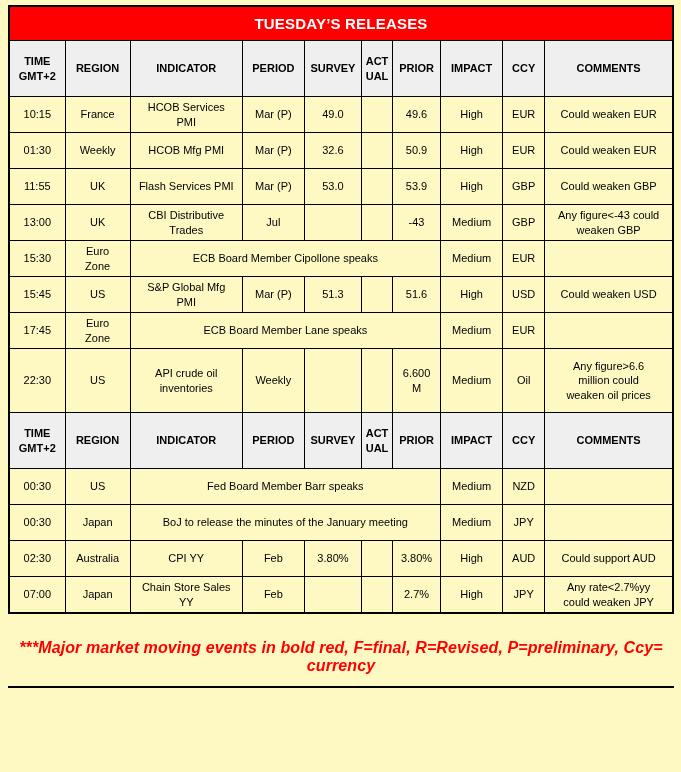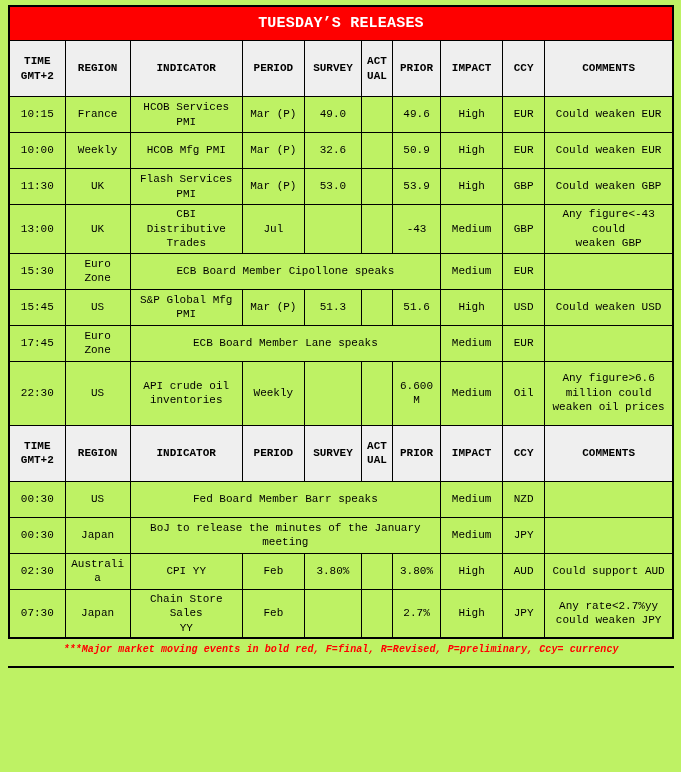--- a/index.html
+++ b/index.html
@@ -5,24 +5,24 @@
   html, body {
     margin: 0;
     padding: 0;
     background: #ffffff;
   }
   .page {
     width: 681px;
     height: 772px;
     box-sizing: border-box;
     padding: 5px 7px 0 8px;
-    font-family: Liberation Mono, monospace;
+    font-family: Liberation Sans, sans-serif;
     color: #000000;
     overflow: hidden;
-    background: #bef264;
+    background: #fef9c3;
   }
   table.cal {
     border-collapse: collapse;
     table-layout: fixed;
     width: 666px;
     border: 2px solid var(--border-black, #000000);
   }
   .cal td, .cal th {
     border: 1px solid var(--border-black, #000000);
     text-align: center;
@@ -53,23 +53,23 @@
   tr.data-row td {
     height: 31px;
   }
   tr.data-row.tall td {
     height: 59px;
   }
   .footnote {
     color: var(--footnote-red, #ff0000);
     font-weight: bold;
     font-style: italic;
-    font-size: 10px;
+    font-size: 16px;
     text-align: center;
-    margin-top: 5px;
+    margin-top: 25px;
     letter-spacing: 0.1px;
   }
   .bottom-rule {
     border-top: 2px solid var(--border-black, #000000);
     margin-top: 11px;
   }
 </style>
 </head>
 <body>
 
@@ -111,33 +111,33 @@
 PMI</td>
           <td>Mar (P)</td>
           <td>49.0</td>
           <td></td>
           <td>49.6</td>
           <td>High</td>
           <td>EUR</td>
           <td>Could weaken EUR</td>
         </tr>
         <tr class="data-row">
-          <td>10:00</td>
+          <td>01:30</td>
           <td>Weekly</td>
           <td>HCOB Mfg PMI</td>
           <td>Mar (P)</td>
           <td>32.6</td>
           <td></td>
           <td>50.9</td>
           <td>High</td>
           <td>EUR</td>
           <td>Could weaken EUR</td>
         </tr>
         <tr class="data-row">
-          <td>11:30</td>
+          <td>11:55</td>
           <td>UK</td>
           <td>Flash Services PMI</td>
           <td>Mar (P)</td>
           <td>53.0</td>
           <td></td>
           <td>53.9</td>
           <td>High</td>
           <td>GBP</td>
           <td>Could weaken GBP</td>
         </tr>
@@ -237,21 +237,21 @@
           <td>CPI YY</td>
           <td>Feb</td>
           <td>3.80%</td>
           <td></td>
           <td>3.80%</td>
           <td>High</td>
           <td>AUD</td>
           <td>Could support AUD</td>
         </tr>
         <tr class="data-row">
-          <td>07:30</td>
+          <td>07:00</td>
           <td>Japan</td>
           <td>Chain Store Sales
 YY</td>
           <td>Feb</td>
           <td></td>
           <td></td>
           <td>2.7%</td>
           <td>High</td>
           <td>JPY</td>
           <td>Any rate&lt;2.7%yy

